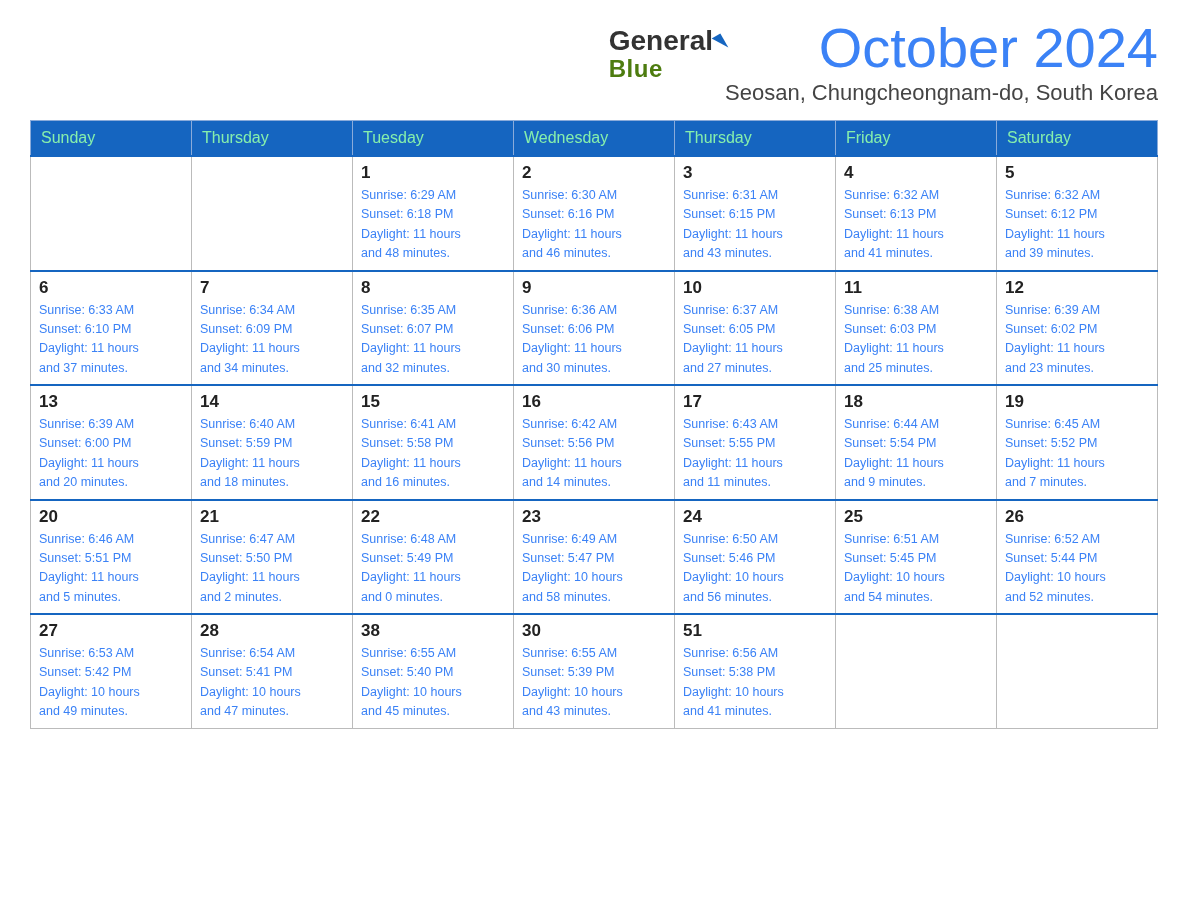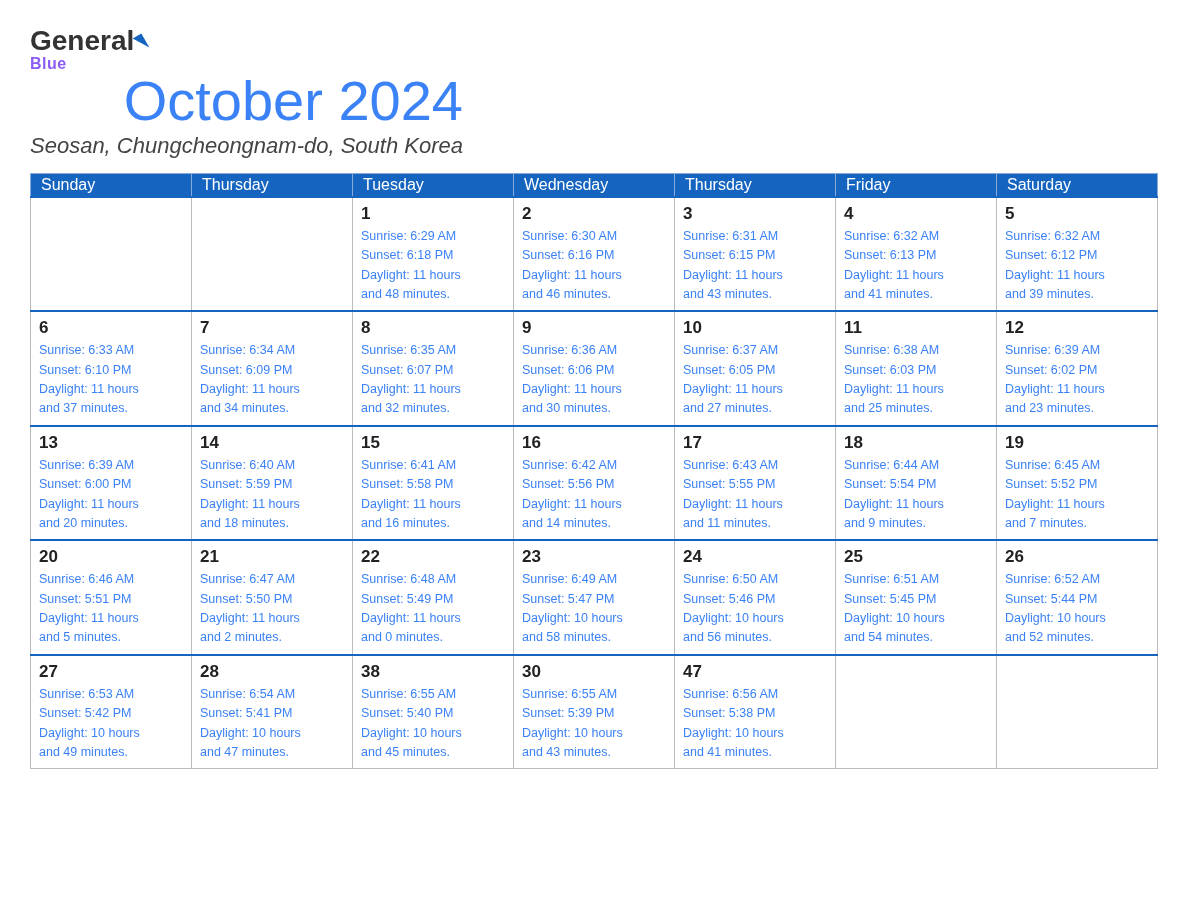--- a/index.html
+++ b/index.html
@@ -9,21 +9,20 @@
       color: #333;
       padding: 20px 30px;
       width: 1188px;
       min-height: 918px;
     }
     .header-top {
       display: flex;
       align-items: flex-start;
       justify-content: flex-end;
       margin-bottom: 4px;
-      flex-direction: column;
     }
     .logo {
       display: flex;
       flex-direction: column;
       align-items: flex-start;
       margin-top: 6px;
     }
     .logo-text {
       font-size: 28px;
       font-weight: bold;
@@ -35,53 +34,52 @@
       width: 0;
       height: 0;
       border-left: 10px solid transparent;
       border-right: 0px solid transparent;
       border-top: 16px solid #1565c0;
       margin-left: 2px;
       vertical-align: middle;
       transform: rotate(-30deg);
     }
     .logo-sub {
-      color: #8b5cf6;
-      font-size: 16px;
+      color: #4d7c0f;
+      font-size: 24px;
       font-weight: bold;
       margin-top: -2px;
       letter-spacing: 0.5px;
     }
     .month-title {
       font-size: 56px;
       font-weight: 300;
       color: #3b82f6;
       text-align: right;
       line-height: 1;
     }
     .subtitle {
       font-size: 22px;
       color: #444;
       text-align: right;
       margin-top: 4px;
       margin-bottom: 10px;
       font-weight: normal;
-      font-style: italic;
     }
     .calendar {
       width: 100%;
       border-collapse: collapse;
       border: 1px solid #999;
     }
     .calendar th {
       background-color: #1565c0;
-      color: #ffffff;
+      color: #86efac;
       font-size: 16px;
       font-weight: normal;
-      padding: 2px 10px;
+      padding: 8px 10px;
       text-align: left;
       border: 1px solid #999;
     }
     .calendar td {
       vertical-align: top;
       border: 1px solid #bbb;
       padding: 6px 8px;
       width: calc(100% / 7);
       min-height: 100px;
     }
@@ -261,20 +259,20 @@
         </td>
         <td>
           <span class="day-number">38</span>
           <div class="day-info">Sunrise: 6:55 AM<br>Sunset: 5:40 PM<br>Daylight: 10 hours<br>and 45 minutes.</div>
         </td>
         <td>
           <span class="day-number">30</span>
           <div class="day-info">Sunrise: 6:55 AM<br>Sunset: 5:39 PM<br>Daylight: 10 hours<br>and 43 minutes.</div>
         </td>
         <td>
-          <span class="day-number">47</span>
+          <span class="day-number">51</span>
           <div class="day-info">Sunrise: 6:56 AM<br>Sunset: 5:38 PM<br>Daylight: 10 hours<br>and 41 minutes.</div>
         </td>
         <td class="empty-cell"></td>
         <td class="empty-cell"></td>
       </tr>
     </tbody>
 </table>
 
 </body></html>

